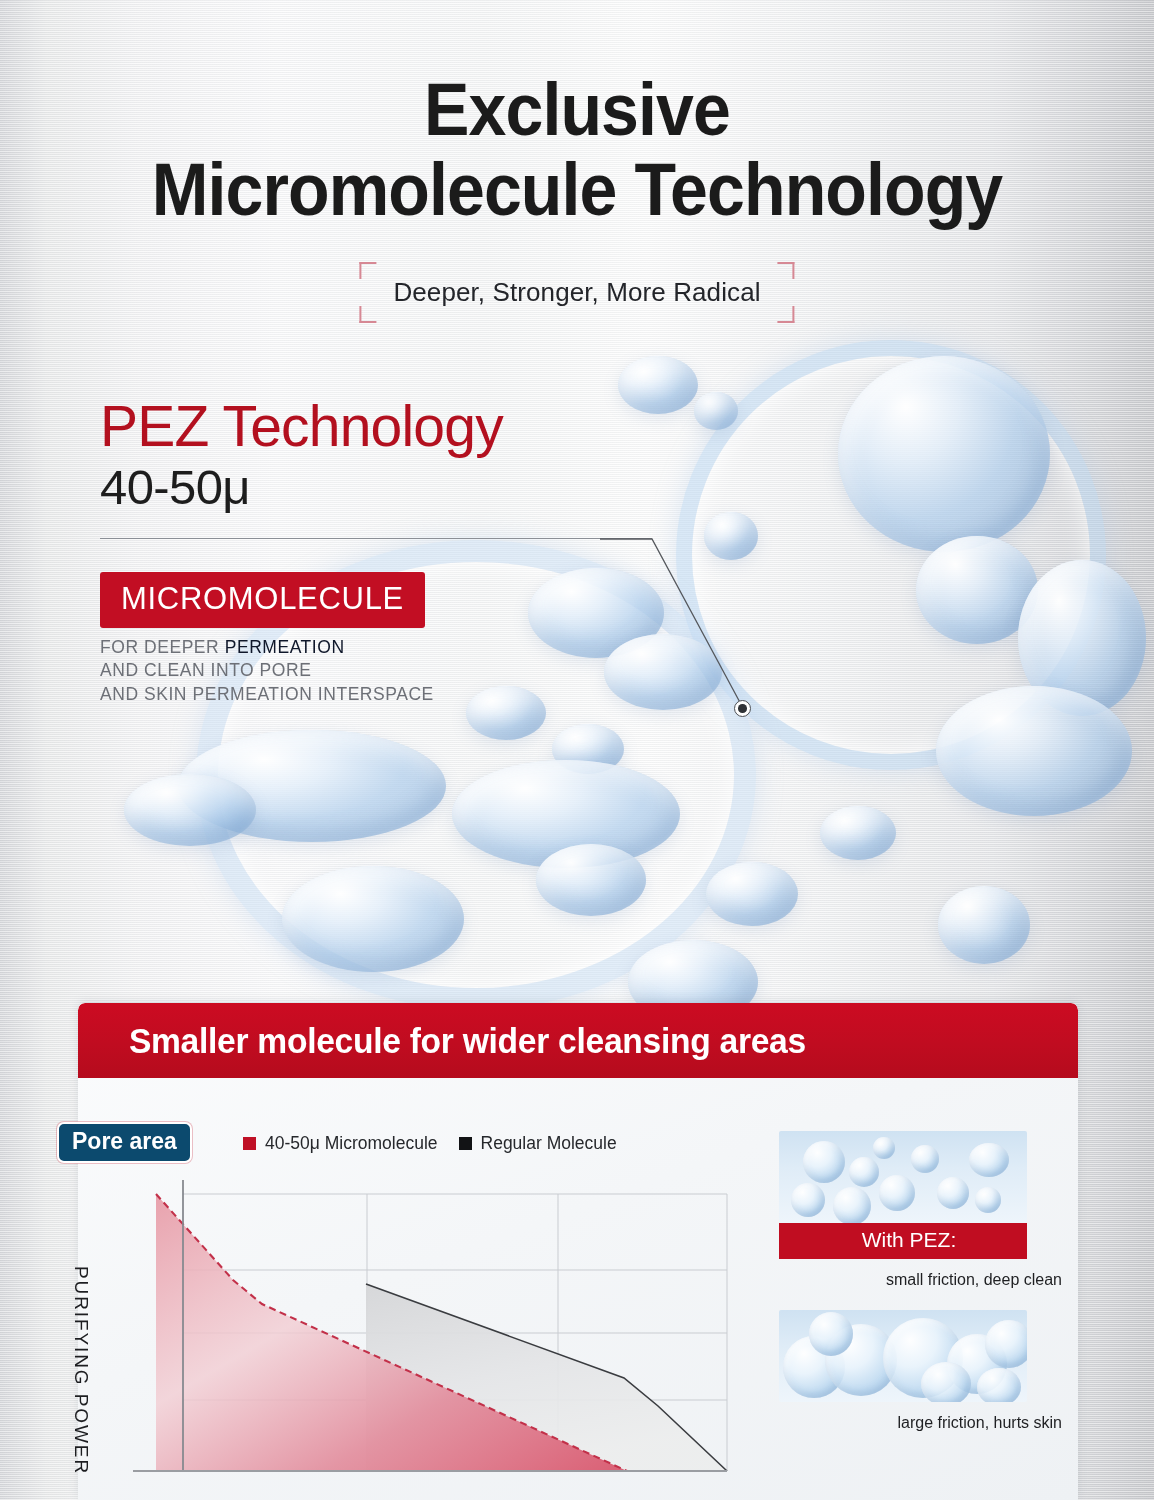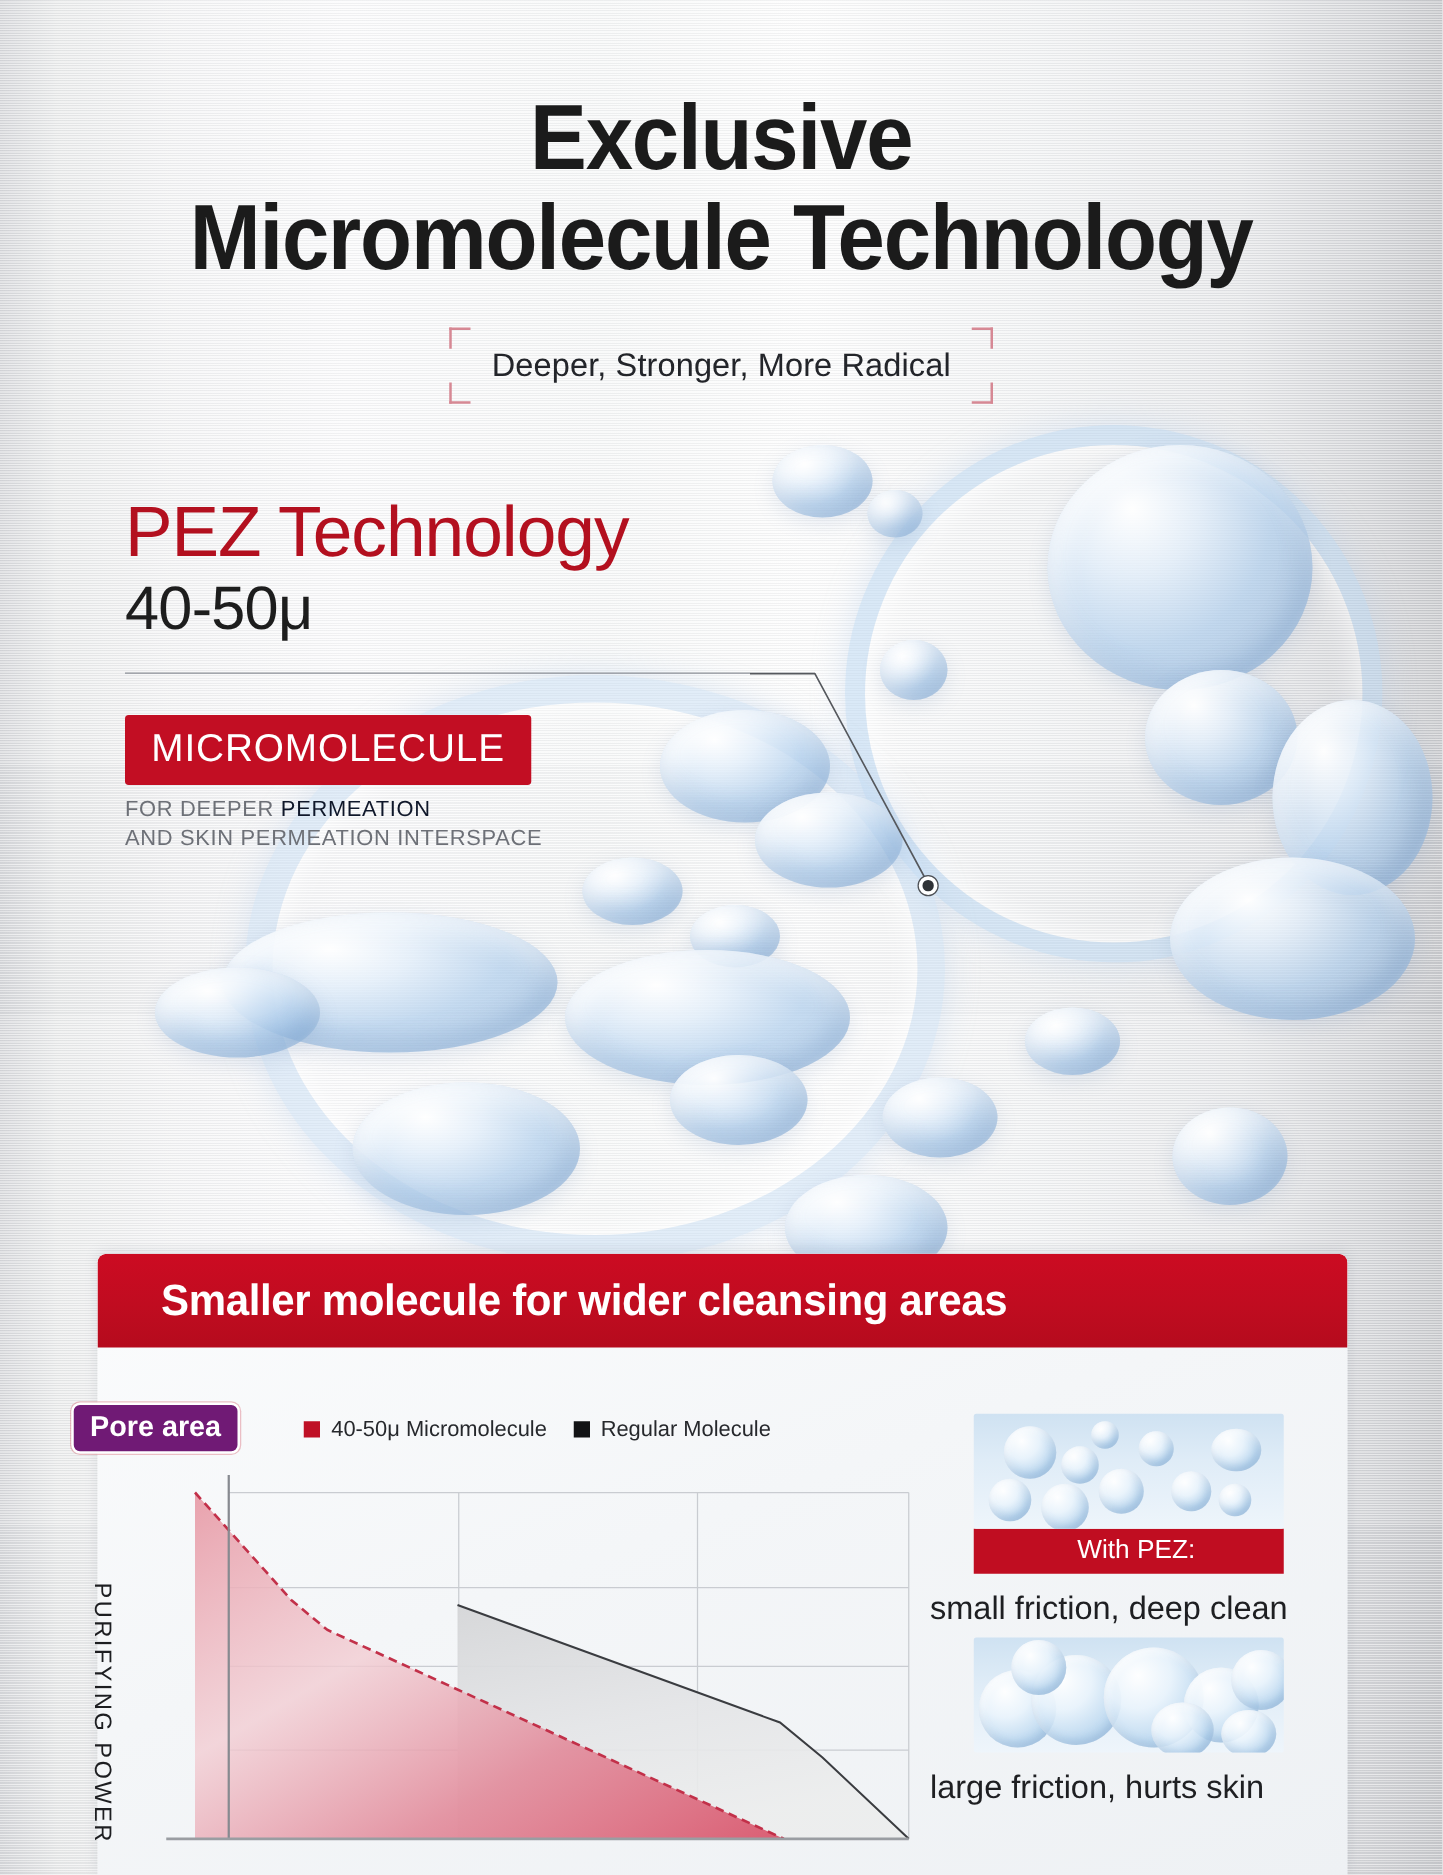--- a/index.html
+++ b/index.html
@@ -112,21 +112,21 @@
     border-radius:7px 7px 0 0;
     display:flex; align-items:center;
   }
   #banner-text {
     color:#fff; font-size:35px; font-weight:700; font-stretch:condensed;
     letter-spacing:-.3px; padding-left:53px; transform:scaleX(.96); transform-origin:left center;
   }
 
   #pore-badge {
     position:absolute; left:57px; top:1122px;
-    background:#701a75; color:#fff; font-size:23px; font-weight:700;
+    background:#0c4a6e; color:#fff; font-size:23px; font-weight:700;
     padding:4px 13px 6px 13px; border-radius:7px;
     border:2px solid #fff; box-shadow:0 0 0 1px rgba(194,14,35,.25);text-align:right;
   }
 
   #legend { position:absolute; left:243px; top:1133px; display:flex; gap:21px; align-items:center; }
   .lg { display:flex; align-items:center; gap:9px; font-size:17.5px; color:#26282c; }
   .sw { width:13px; height:13px; display:inline-block; }
   .sw.red { background:#bf1026; }
   .sw.blk { background:#121315; }
 
@@ -151,22 +151,22 @@
       rgba(255,255,255,.97) 0%, rgba(234,244,252,.88) 34%,
       rgba(181,212,238,.78) 68%, rgba(150,190,226,.62) 100%);
     box-shadow:inset -2px -3px 7px rgba(92,138,186,.35),
                inset 2px 3px 7px rgba(255,255,255,.95);
   }
   .cmp .cap {
     width:248px; background:#c00d21; color:#fff;
     font-size:21px; text-align:center; padding:5px 0 7px 12px;
   }
   .cmp .sub {
-    width:318px; margin-top:12px; font-size:26px; color:#1e1f22;
-    text-align:left; margin-left:-35px; white-space:nowrap;
+    width:318px; margin-top:12px; font-size:16px; color:#1e1f22;
+    text-align:right; margin-left:-35px; white-space:nowrap;
   }
   #cmp1 { left:779px; top:1131px; }
   #cmp2 { left:779px; top:1310px; }
 </style>
 </head>
 <body>
 
 <div id="brushed"></div>
 
 <div id="gelart">
@@ -211,20 +211,21 @@
   <div id="pez-title">PEZ Technology</div>
   <div id="pez-size">40-50μ</div>
 </div>
 
 <div id="rule"></div>
 
 <div id="micro-badge">MICROMOLECULE</div>
 
 <div id="micro-desc">
   <div><span>FOR DEEPER </span><span class="hl">PERMEATION</span></div>
+  <div>AND CLEAN INTO PORE</div>
   <div>AND SKIN PERMEATION INTERSPACE</div>
 </div>
 
 <svg id="callout" viewBox="0 0 220 210">
   <polyline points="0,19 52,19 143,188" fill="none" stroke="#55585d" stroke-width="1.3"></polyline>
 </svg>
 <div id="dot"></div>
 
 <div id="card">
   <div id="banner">

